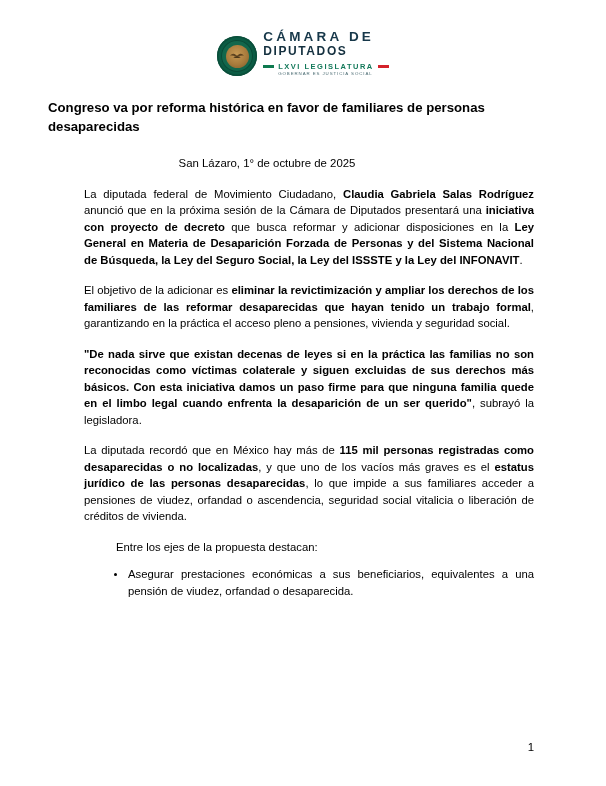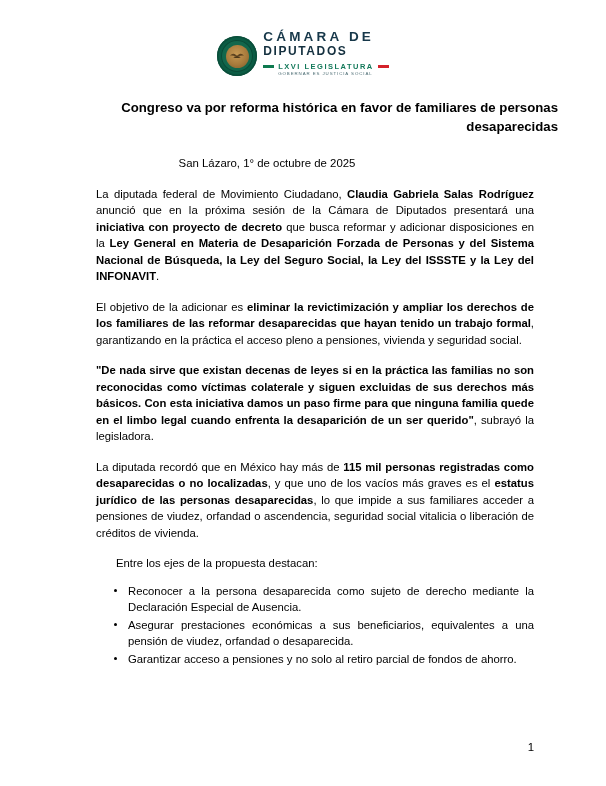--- a/index.html
+++ b/index.html
@@ -109,21 +109,21 @@
     letter-spacing: 0.9px;
     color: #4a6b72;
     margin-top: 2px;
     margin-left: 15px;
     white-space: nowrap;
   }
 
   
   .doc-title {
     margin: 23px 48px 0 48px;
-    text-align: right;
+    text-align: left;
     font-size: 13.2px;
     font-weight: bold;
     line-height: 1.42;
     color: #000000;
   }
 
   
   .dateline {
     margin: 20px 72px 0 0;
     text-align: center;
@@ -133,21 +133,21 @@
 
   
   .body-wrap {
     margin: 0 72px 0 84px;
     padding-top: 17px;
   }
   .para {
     font-size: 11.3px;
     line-height: 1.46;
     text-align: justify;
-    margin: 0 0 14px 12px;
+    margin: 0 0 14px 0;
     color: #000000;
   }
   .para b { font-weight: bold; }
 
   .bullet-intro {
     font-size: 11.3px;
     line-height: 1.46;
     margin: 0 0 11px 0;
     color: #000000;
     padding-left: 32px;
@@ -222,20 +222,18 @@
 <div class="body-wrap">
 
   <p class="para"><span>La diputada federal de Movimiento Ciudadano, </span><b>Claudia Gabriela Salas Rodríguez</b><span> anunció que en la próxima sesión de la Cámara de Diputados presentará una </span><b>iniciativa con proyecto de decreto</b><span> que busca reformar y adicionar disposiciones en la </span><b>Ley General en Materia de Desaparición Forzada de Personas y del Sistema Nacional de Búsqueda, la Ley del Seguro Social, la Ley del ISSSTE y la Ley del INFONAVIT</b><span>.</span></p>
   <p class="para"><span>El objetivo de la adicionar es </span><b>eliminar la revictimización y ampliar los derechos de los familiares de las reformar desaparecidas que hayan tenido un trabajo formal</b><span>, garantizando en la práctica el acceso pleno a pensiones, vivienda y seguridad social.</span></p>
   <p class="para"><b>"De nada sirve que existan decenas de leyes si en la práctica las familias no son reconocidas como víctimas colaterale y siguen excluidas de sus derechos más básicos. Con esta iniciativa damos un paso firme para que ninguna familia quede en el limbo legal cuando enfrenta la desaparición de un ser querido"</b><span>, subrayó la legisladora.</span></p>
   <p class="para"><span>La diputada recordó que en México hay más de </span><b>115 mil personas registradas como desaparecidas o no localizadas</b><span>, y que uno de los vacíos más graves es el </span><b>estatus jurídico de las personas desaparecidas</b><span>, lo que impide a sus familiares acceder a pensiones de viudez, orfandad o ascendencia, seguridad social vitalicia o liberación de créditos de vivienda.</span></p>
 
   <p class="bullet-intro">Entre los ejes de la propuesta destacan:</p>
 
   <ul class="bullets">
-      <li>Reconocer a la persona desaparecida como sujeto de derecho mediante la Declaración Especial de Ausencia.</li>
       <li>Asegurar prestaciones económicas a sus beneficiarios, equivalentes a una pensión de viudez, orfandad o desaparecida.</li>
-      <li>Garantizar acceso a pensiones y no solo al retiro parcial de fondos de ahorro.</li>
     </ul>
 
 </div>
 
 <div class="page-number">1</div>
 
 </body></html>

